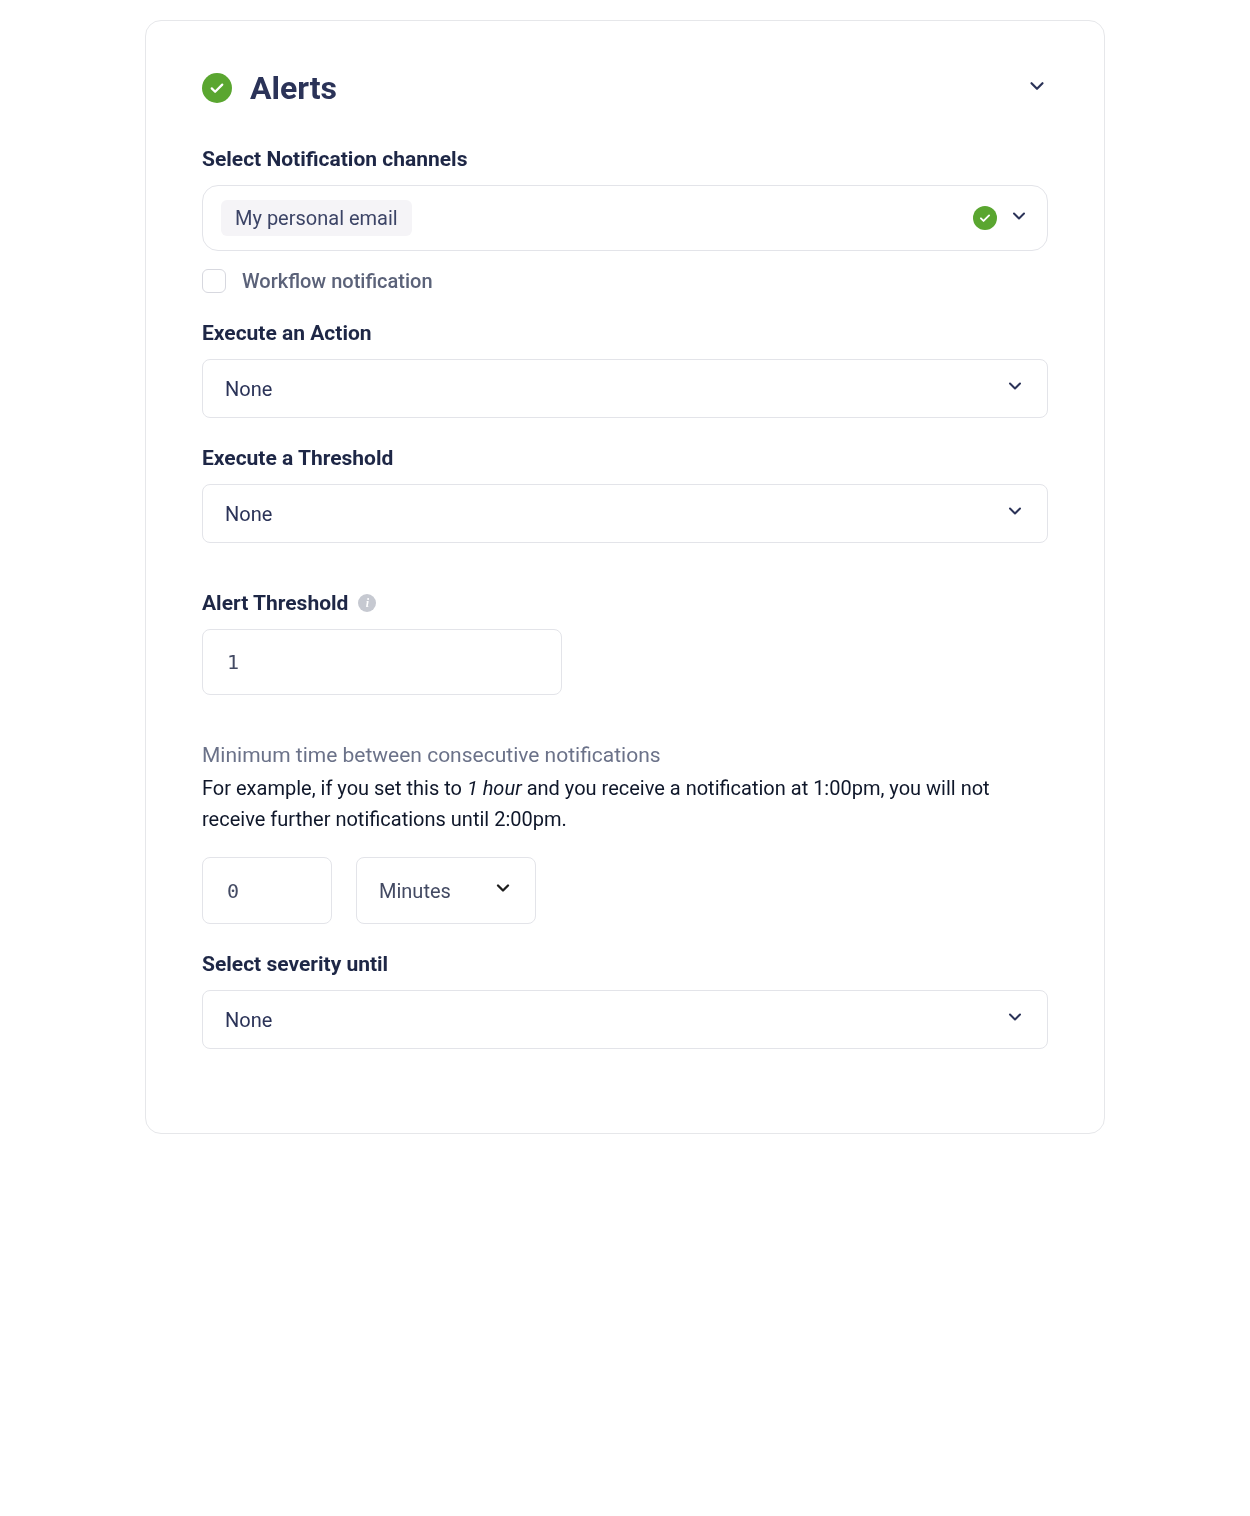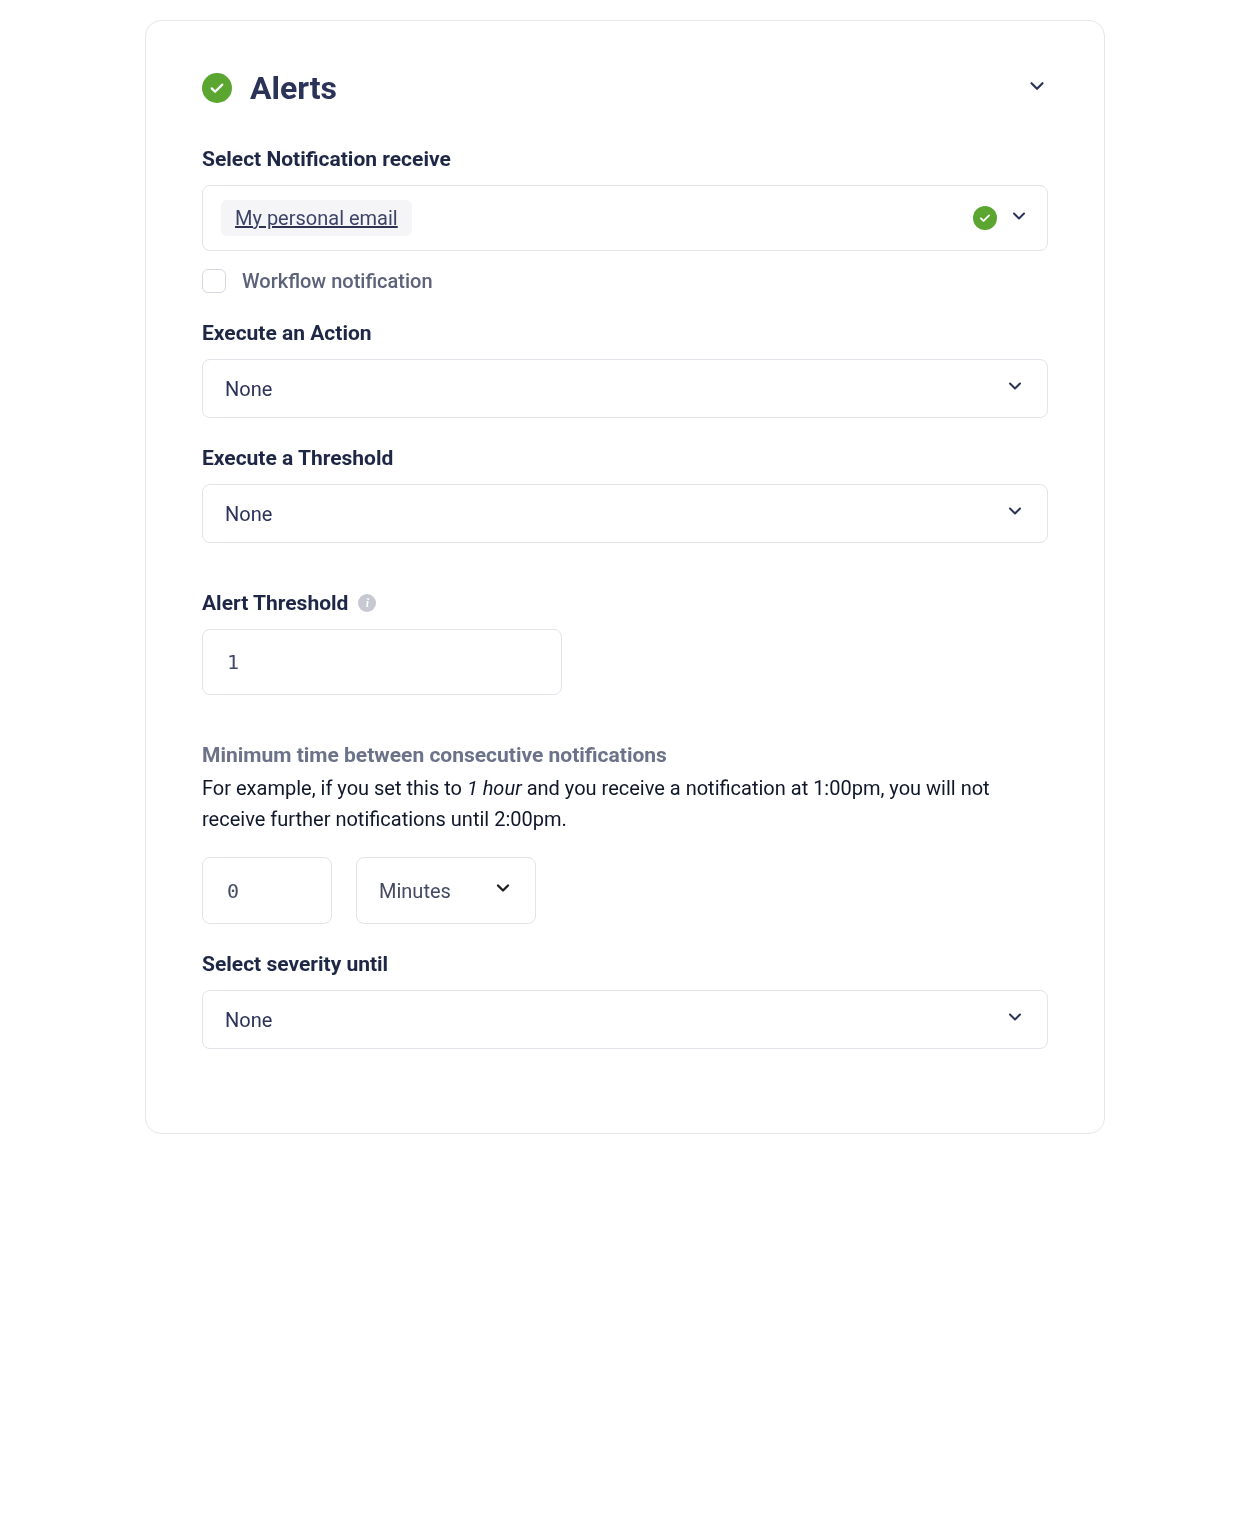--- a/index.html
+++ b/index.html
@@ -49,41 +49,40 @@
     font-size: 21px;
     font-weight: 700;
     color: #1e2746;
     margin-bottom: 14px;
     display: flex;
     align-items: center;
     gap: 10px;
   }
   .field-label-muted {
     font-size: 21px;
-    font-weight: 700;
+    font-weight: 400;
     color: #6b7289;
     margin-bottom: 6px;
   }
   .help-text {
     font-size: 20px;
     line-height: 1.55;
     color: #0f172a;
     margin-bottom: 22px;
   }
   .help-italic { font-style: italic; }
   .multi-select {
     border: 1px solid #e3e4e9;
-    border-radius: 8px;
+    border-radius: 16px;
     padding: 14px 18px;
     display: flex;
     align-items: center;
     justify-content: space-between;
     width: 100%;
     background: #fff;
-    text-decoration: underline;
   }
   .chip {
     background: #f5f4f7;
     border-radius: 6px;
     padding: 6px 14px;
     font-size: 20px;
     color: #3c4466;
     display: inline-flex;
     align-items: center;
   }
@@ -200,21 +199,21 @@
       <div class="section-title">Alerts</div>
     </div>
     <div class="chevron">
       <svg width="22" height="22" viewBox="0 0 24 24" fill="none">
           <path d="M6 9l6 6 6-6" stroke="#2b3358" stroke-width="2.4" stroke-linecap="round" stroke-linejoin="round"></path>
         </svg>
     </div>
   </div>
 
   <div class="field-group">
-    <div class="field-label">Select Notification receive</div>
+    <div class="field-label">Select Notification channels</div>
     <div class="multi-select">
       <span class="chip">My personal email</span>
       <div class="multi-select-right">
         <div class="check-small">
           <svg width="14" height="14" viewBox="0 0 24 24" fill="none">
               <path d="M5 12.5l4.5 4.5L19 7.5" stroke="#ffffff" stroke-width="3.2" stroke-linecap="round" stroke-linejoin="round"></path>
             </svg>
         </div>
         <div>
           <svg width="20" height="20" viewBox="0 0 24 24" fill="none">

